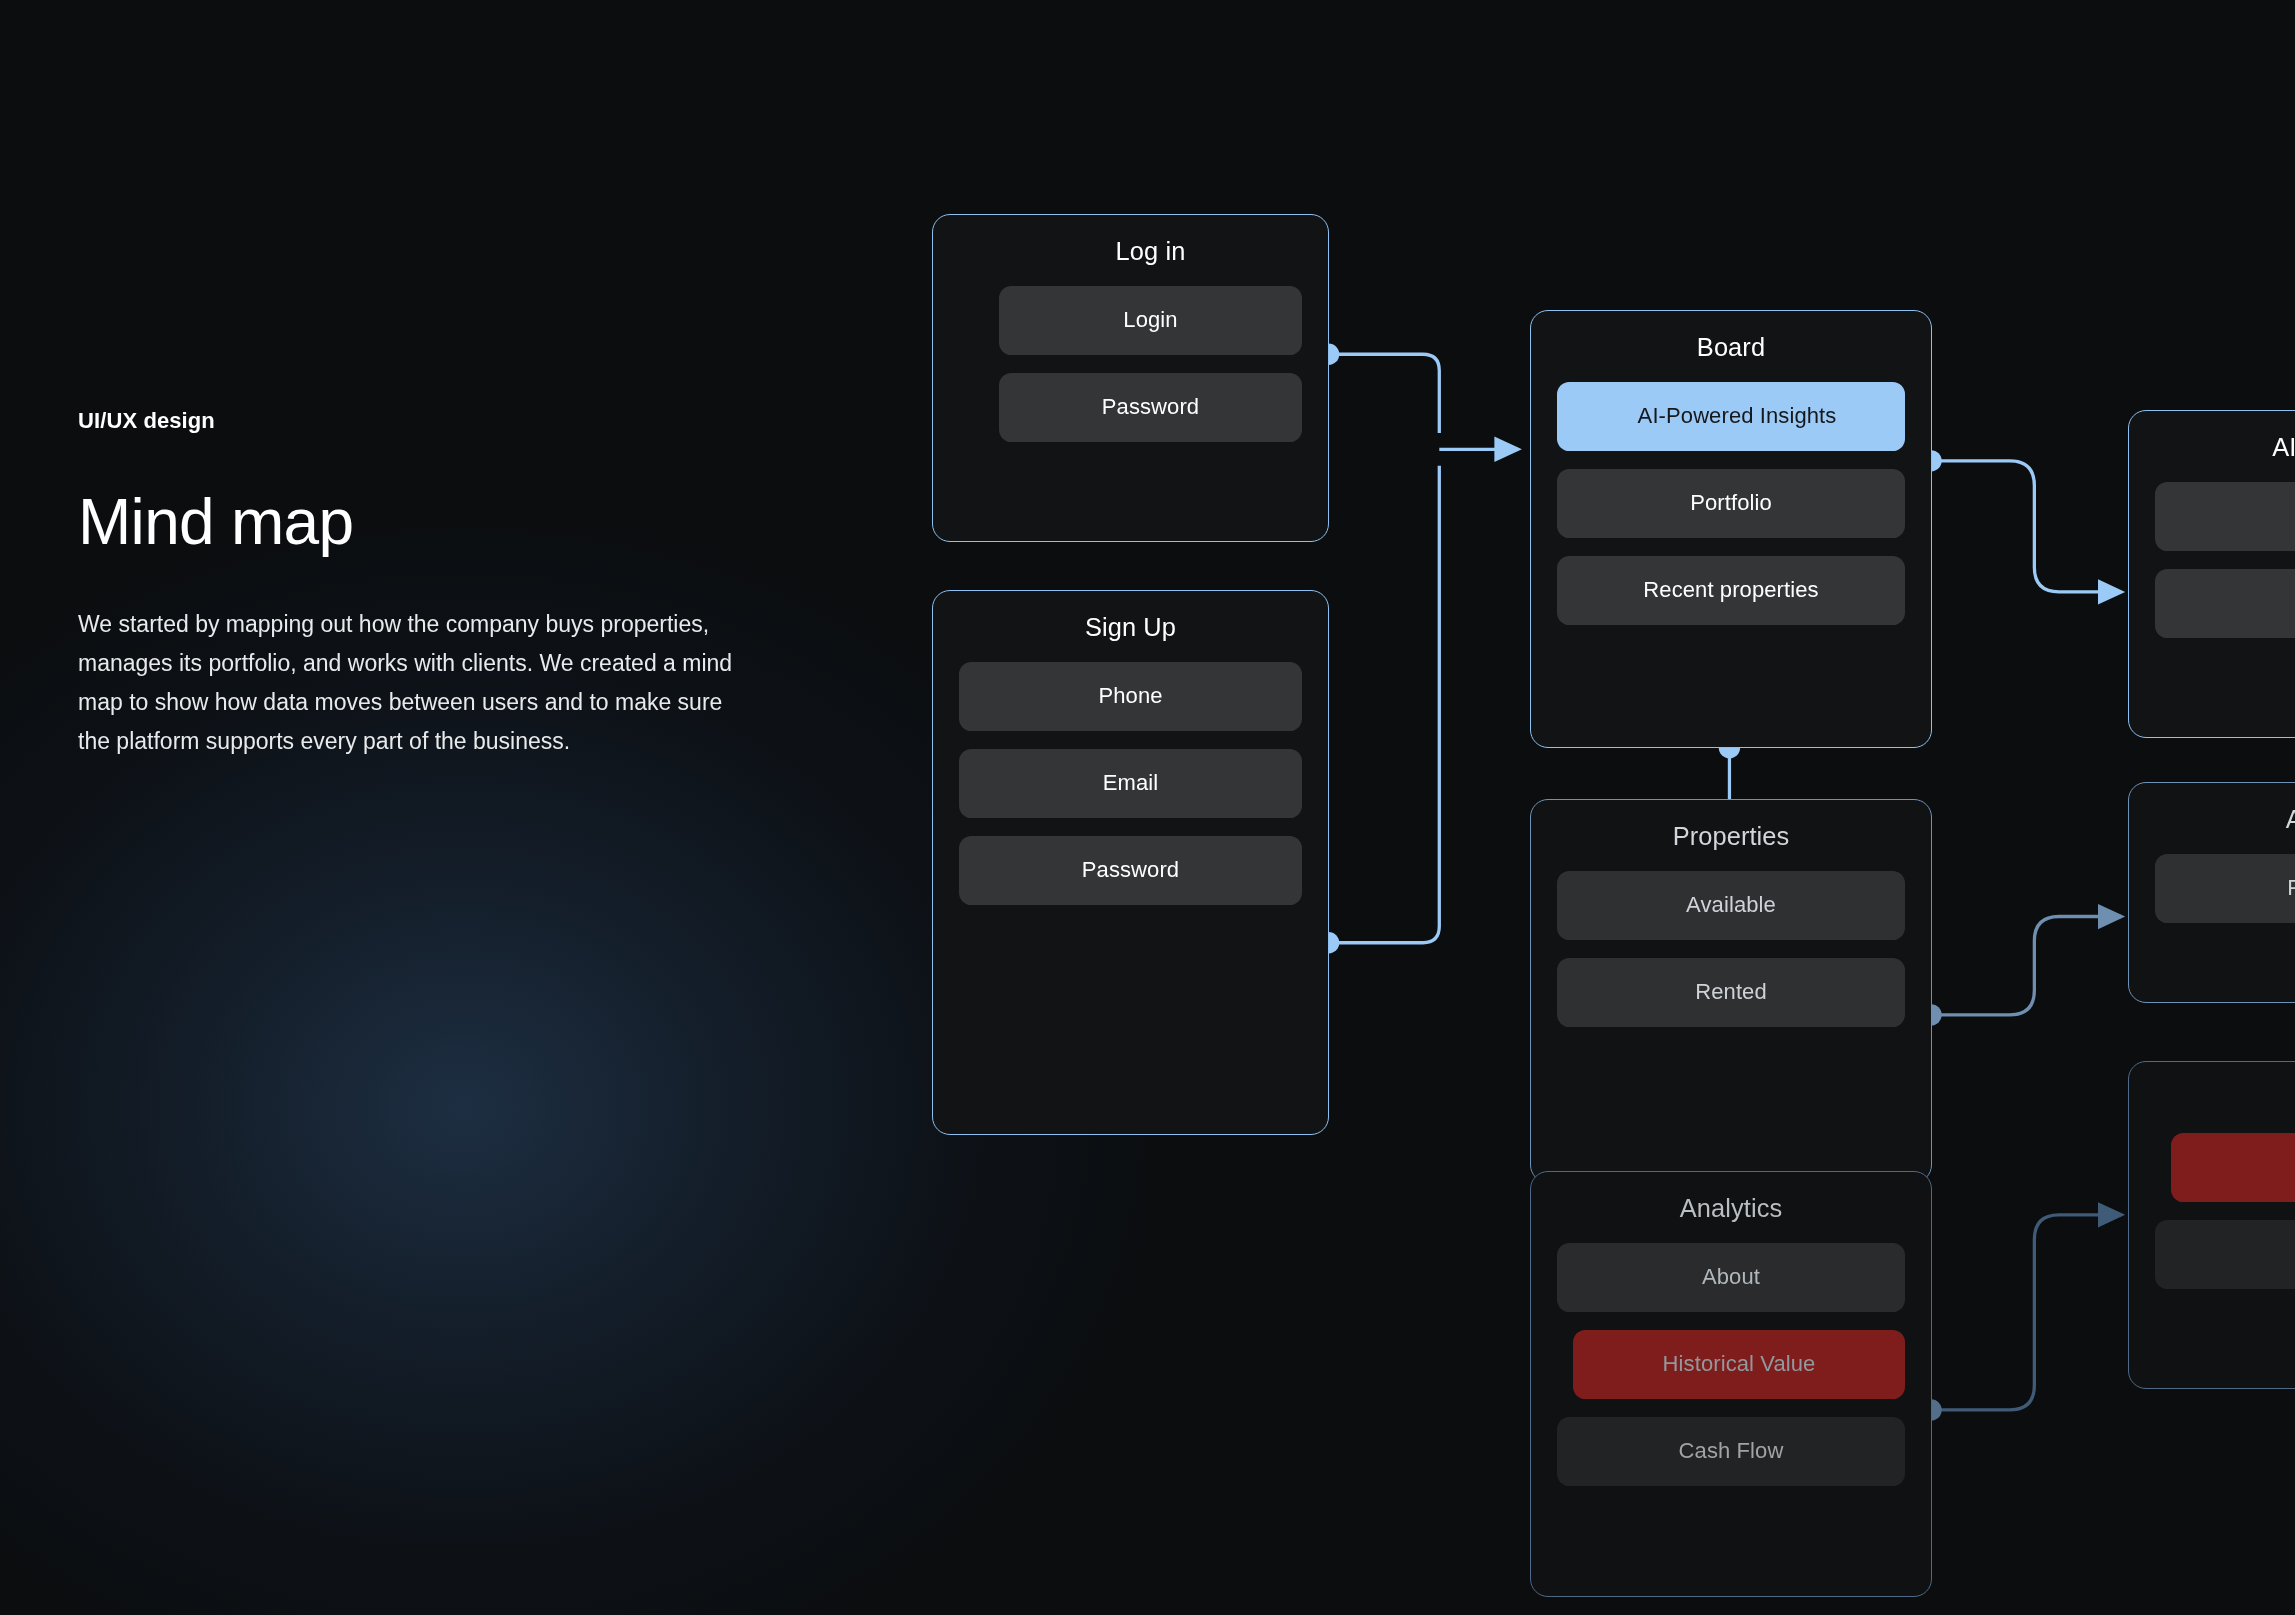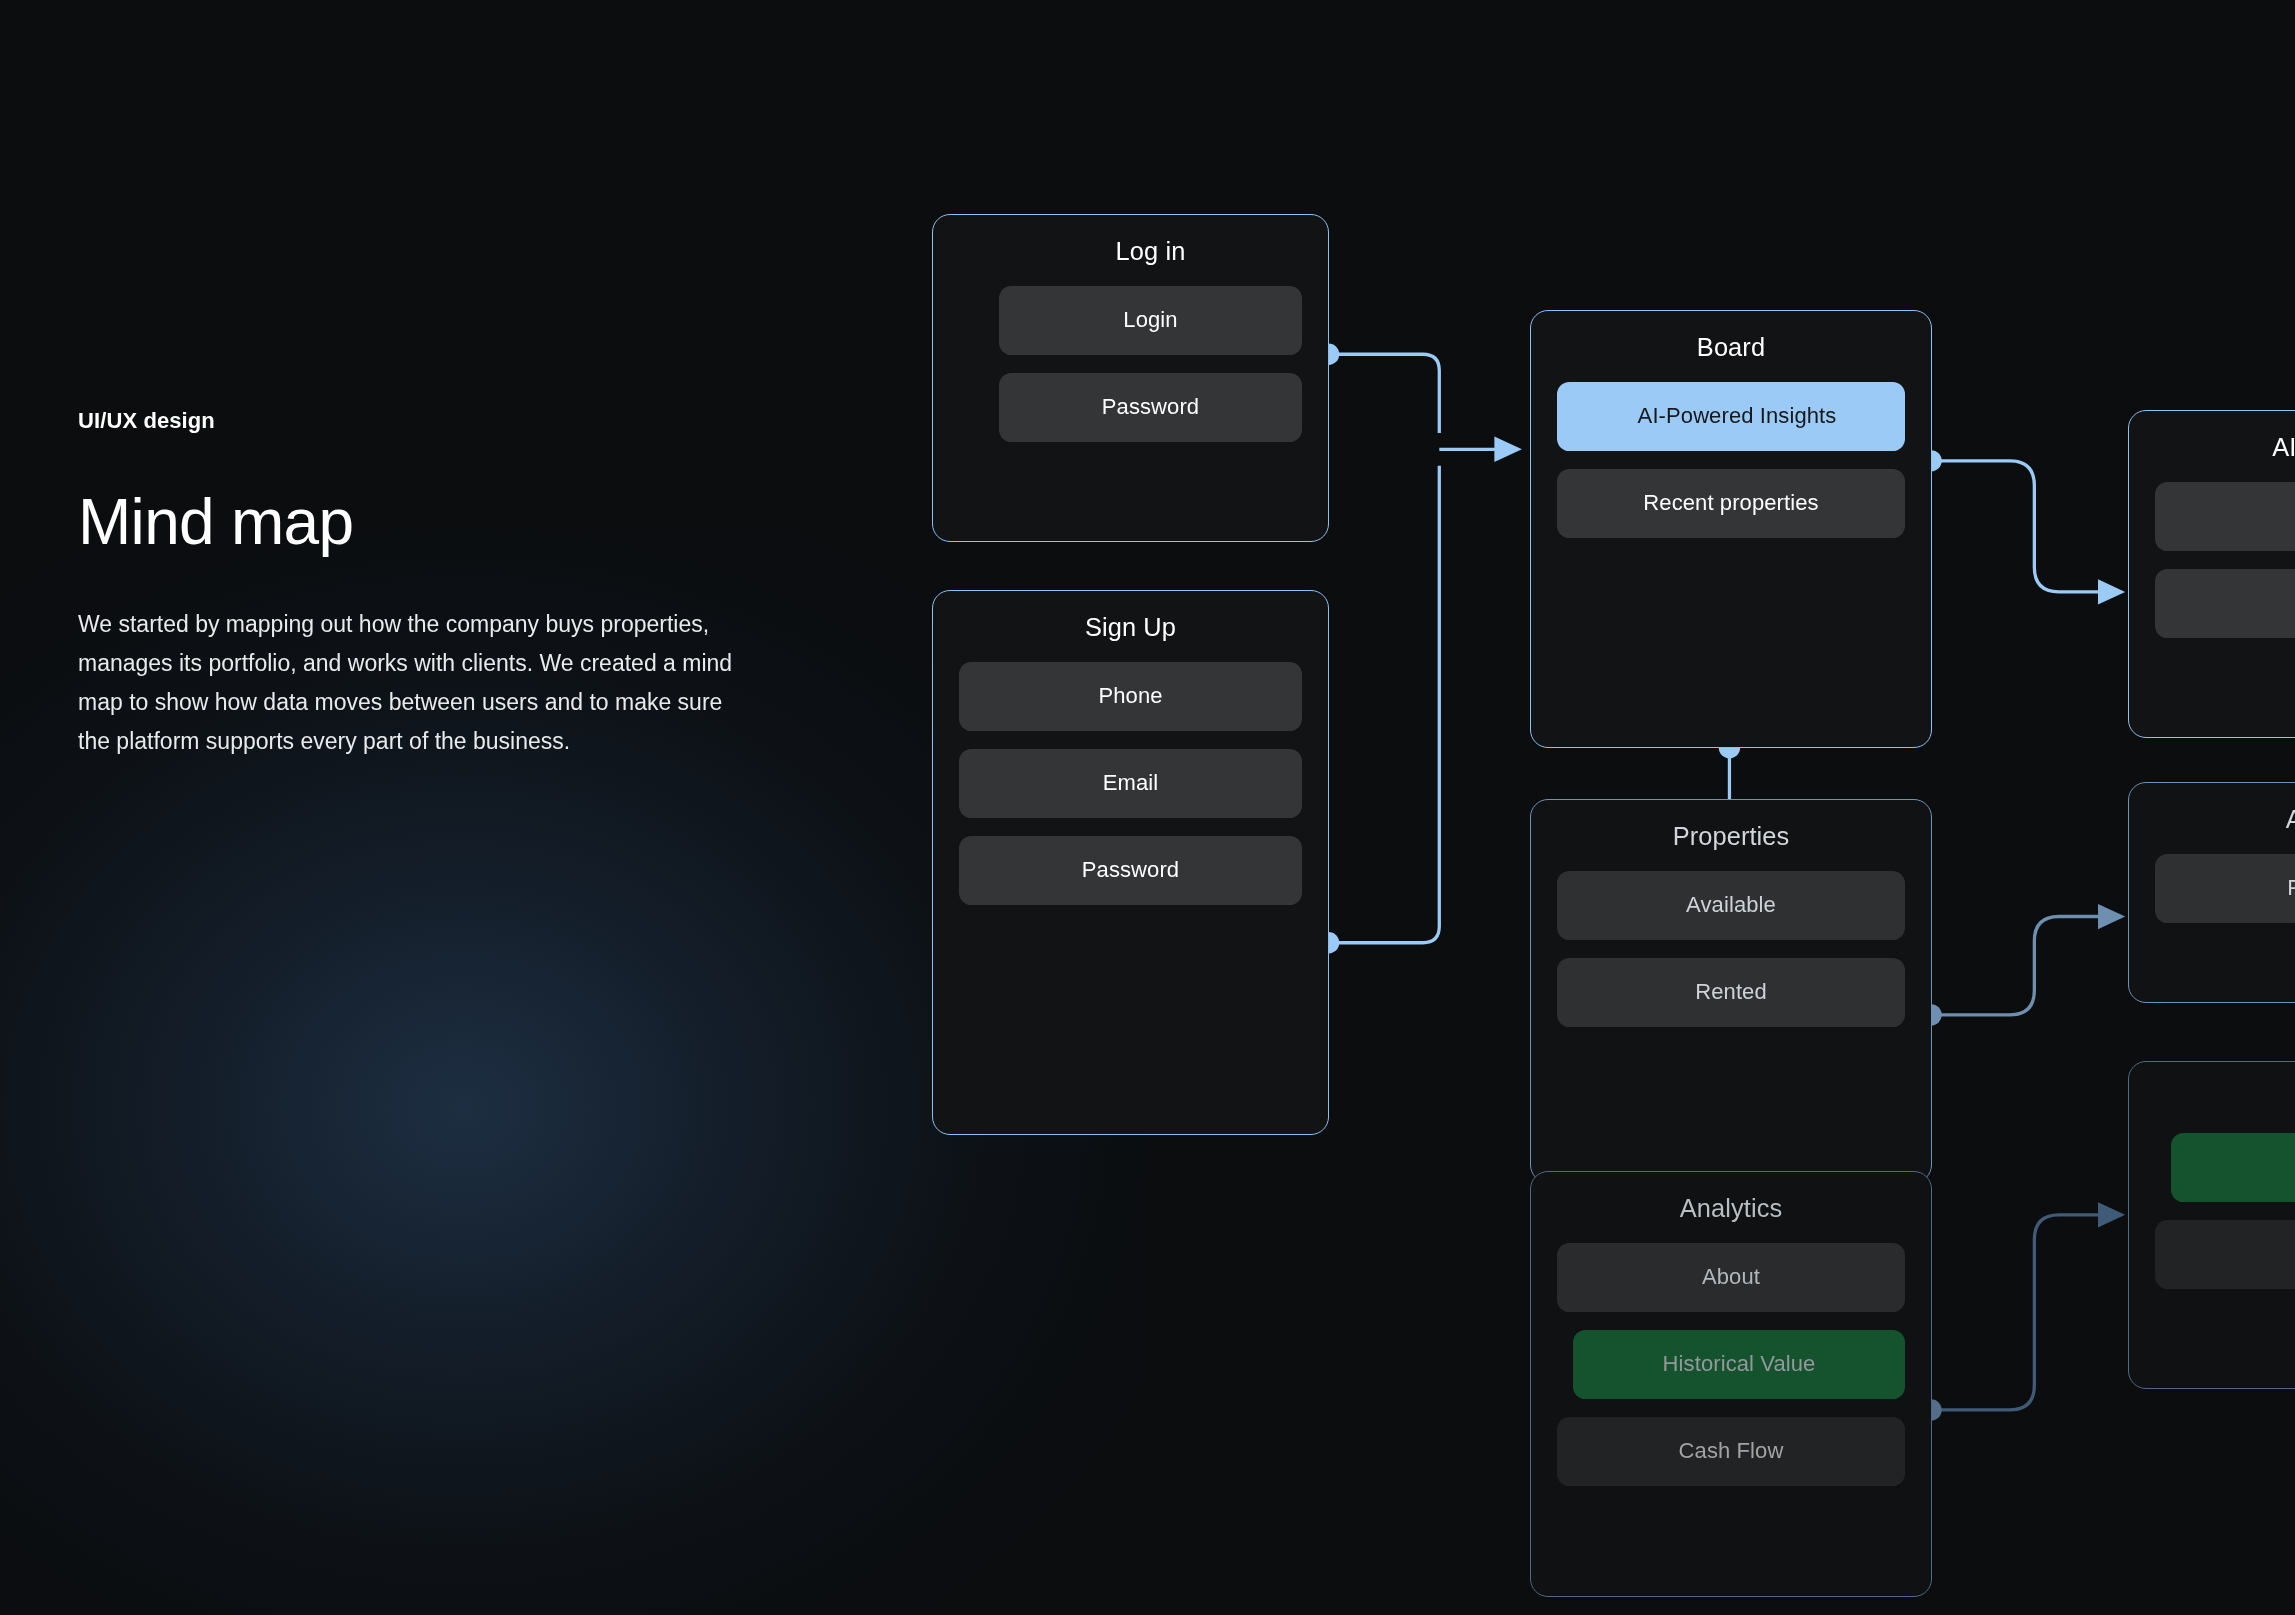--- a/index.html
+++ b/index.html
@@ -104,21 +104,21 @@
   }
   .pill:last-child { margin-bottom:0; }
 
   .pill.accent {
     background:#9ccaf7;
     color:#15181c;
     padding-left:12px;
   }
   .pill.f1 { background:#2e3032; color:#cfd3d7; }
   .pill.f2 { background:#292b2d; color:#b2b7bb; }
-  .pill.f3 { background:#14532d; color:#93989d;margin-left:16px; }
+  .pill.f3 { background:#7f1d1d; color:#93989d;margin-left:16px; }
   .pill.f4 { background:#212324; color:#a3a3a3; }
 
   
   #card-login   { left:932px; top:214px;  width:397px; height:328px;padding-left:40px; }
   #card-signup  { left:932px; top:590px;  width:397px; height:545px; }
   #card-board   { left:1530px; top:310px;  width:402px; height:438px; }
   #card-props   { left:1530px; top:799px;  width:402px; height:384px; }
   #card-analytics { left:1530px; top:1171px; width:402px; height:426px; }
 
   #card-ai      { left:2128px; top:410px;  width:385px; height:328px; }
@@ -229,20 +229,21 @@
       <div class="pill">Phone</div>
       <div class="pill">Email</div>
       <div class="pill">Password</div>
     </div>
   </div>
 
   <div id="card-board" class="card">
     <div class="card-title">Board</div>
     <div class="pills">
       <div class="pill accent">AI-Powered Insights</div>
+      <div class="pill">Portfolio</div>
       <div class="pill">Recent properties</div>
     </div>
   </div>
 
   <div id="card-props" class="card dim1">
     <div class="card-title">Properties</div>
     <div class="pills">
       <div class="pill f1">Available</div>
       <div class="pill f1">Rented</div>
     </div>

